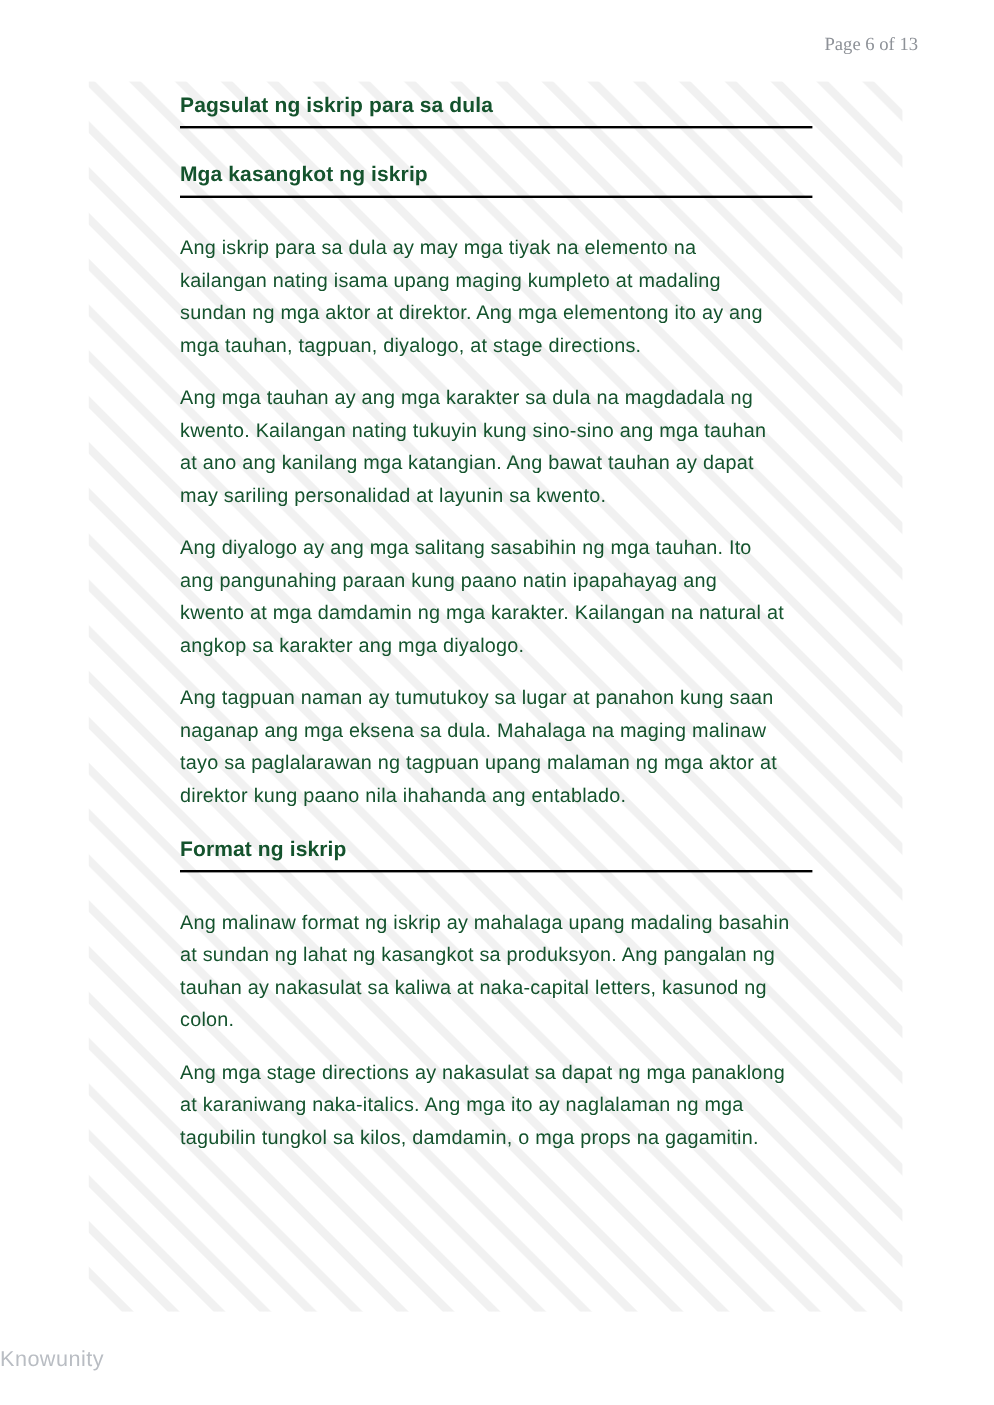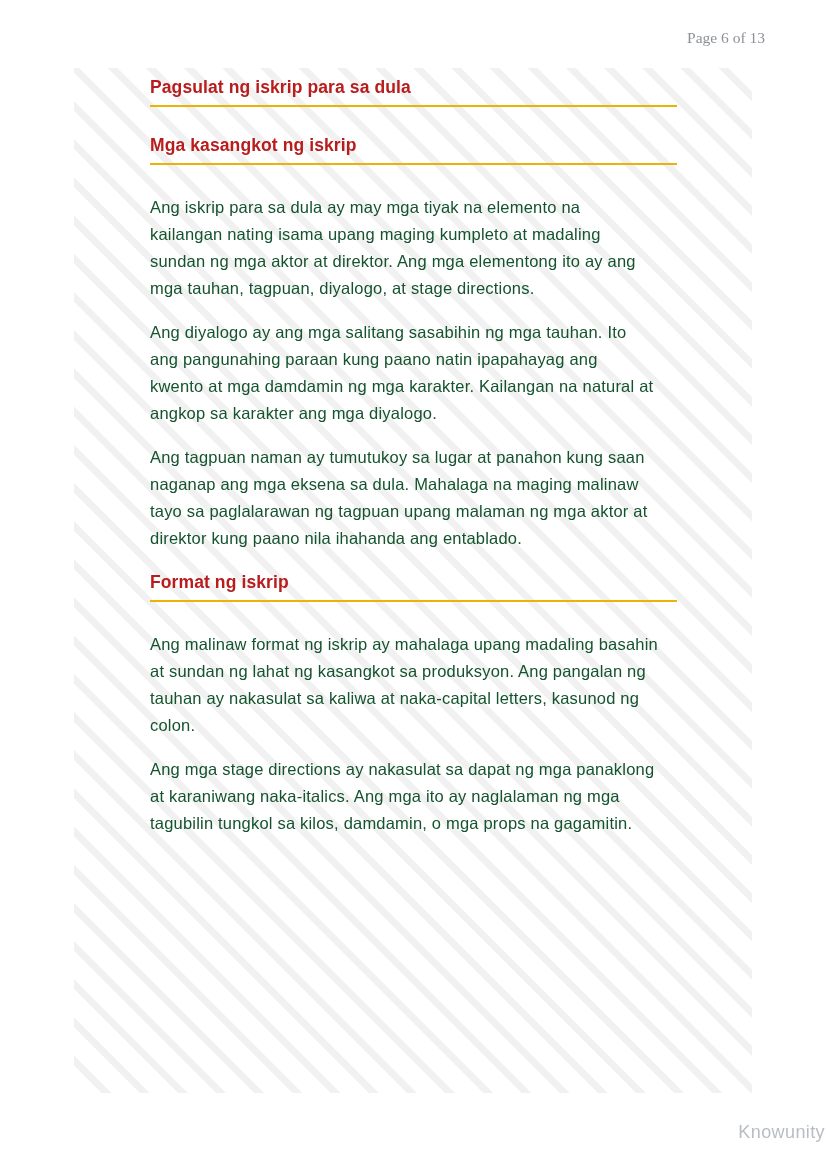--- a/index.html
+++ b/index.html
@@ -41,43 +41,43 @@
   .content {
     position: absolute;
     left: 150px;
     top: 78px;
     width: 527px;
   }
   .doc-heading {
     font-size: 17.5px;
     font-weight: bold;
     line-height: 19px;
-    color: #b91c1c;
+    color: #14532d;
     letter-spacing: 0.1px;
     padding: 0 0 8px 0;
-    border-bottom: 2px solid #eab308;
+    border-bottom: 2px solid #000000;
     margin: 0 0 29px 0;
   }
   .section-gap {
     margin-top: 21px;
   }
   p.body {
     font-size: 16.5px;
     line-height: 27px;
     color: #14532d;
     letter-spacing: 0.2px;
     margin: 0 0 17px 0;
     white-space: pre;
   }
   .footer {
     position: absolute;
     top: 1122px;
     left: 0;
     width: 825px;
-    text-align: right;
+    text-align: left;
     font-size: 18px;
     letter-spacing: 0.4px;
     color: #b9bdc3;
   }
 </style>
 </head>
 <body>
 
 <div class="page">
 
@@ -89,20 +89,24 @@
 
     <h1 class="doc-heading">Pagsulat ng iskrip para sa dula</h1>
 
     <h2 class="doc-heading">Mga kasangkot ng iskrip</h2>
 
     <p class="body">Ang iskrip para sa dula ay may mga tiyak na elemento na
 kailangan nating isama upang maging kumpleto at madaling
 sundan ng mga aktor at direktor. Ang mga elementong ito ay ang
 mga tauhan, tagpuan, diyalogo, at stage directions.</p>
 
+    <p class="body">Ang mga tauhan ay ang mga karakter sa dula na magdadala ng
+kwento. Kailangan nating tukuyin kung sino-sino ang mga tauhan
+at ano ang kanilang mga katangian. Ang bawat tauhan ay dapat
+may sariling personalidad at layunin sa kwento.</p>
 
     <p class="body">Ang diyalogo ay ang mga salitang sasabihin ng mga tauhan. Ito
 ang pangunahing paraan kung paano natin ipapahayag ang
 kwento at mga damdamin ng mga karakter. Kailangan na natural at
 angkop sa karakter ang mga diyalogo.</p>
 
     <p class="body">Ang tagpuan naman ay tumutukoy sa lugar at panahon kung saan
 naganap ang mga eksena sa dula. Mahalaga na maging malinaw
 tayo sa paglalarawan ng tagpuan upang malaman ng mga aktor at
 direktor kung paano nila ihahanda ang entablado.</p>

